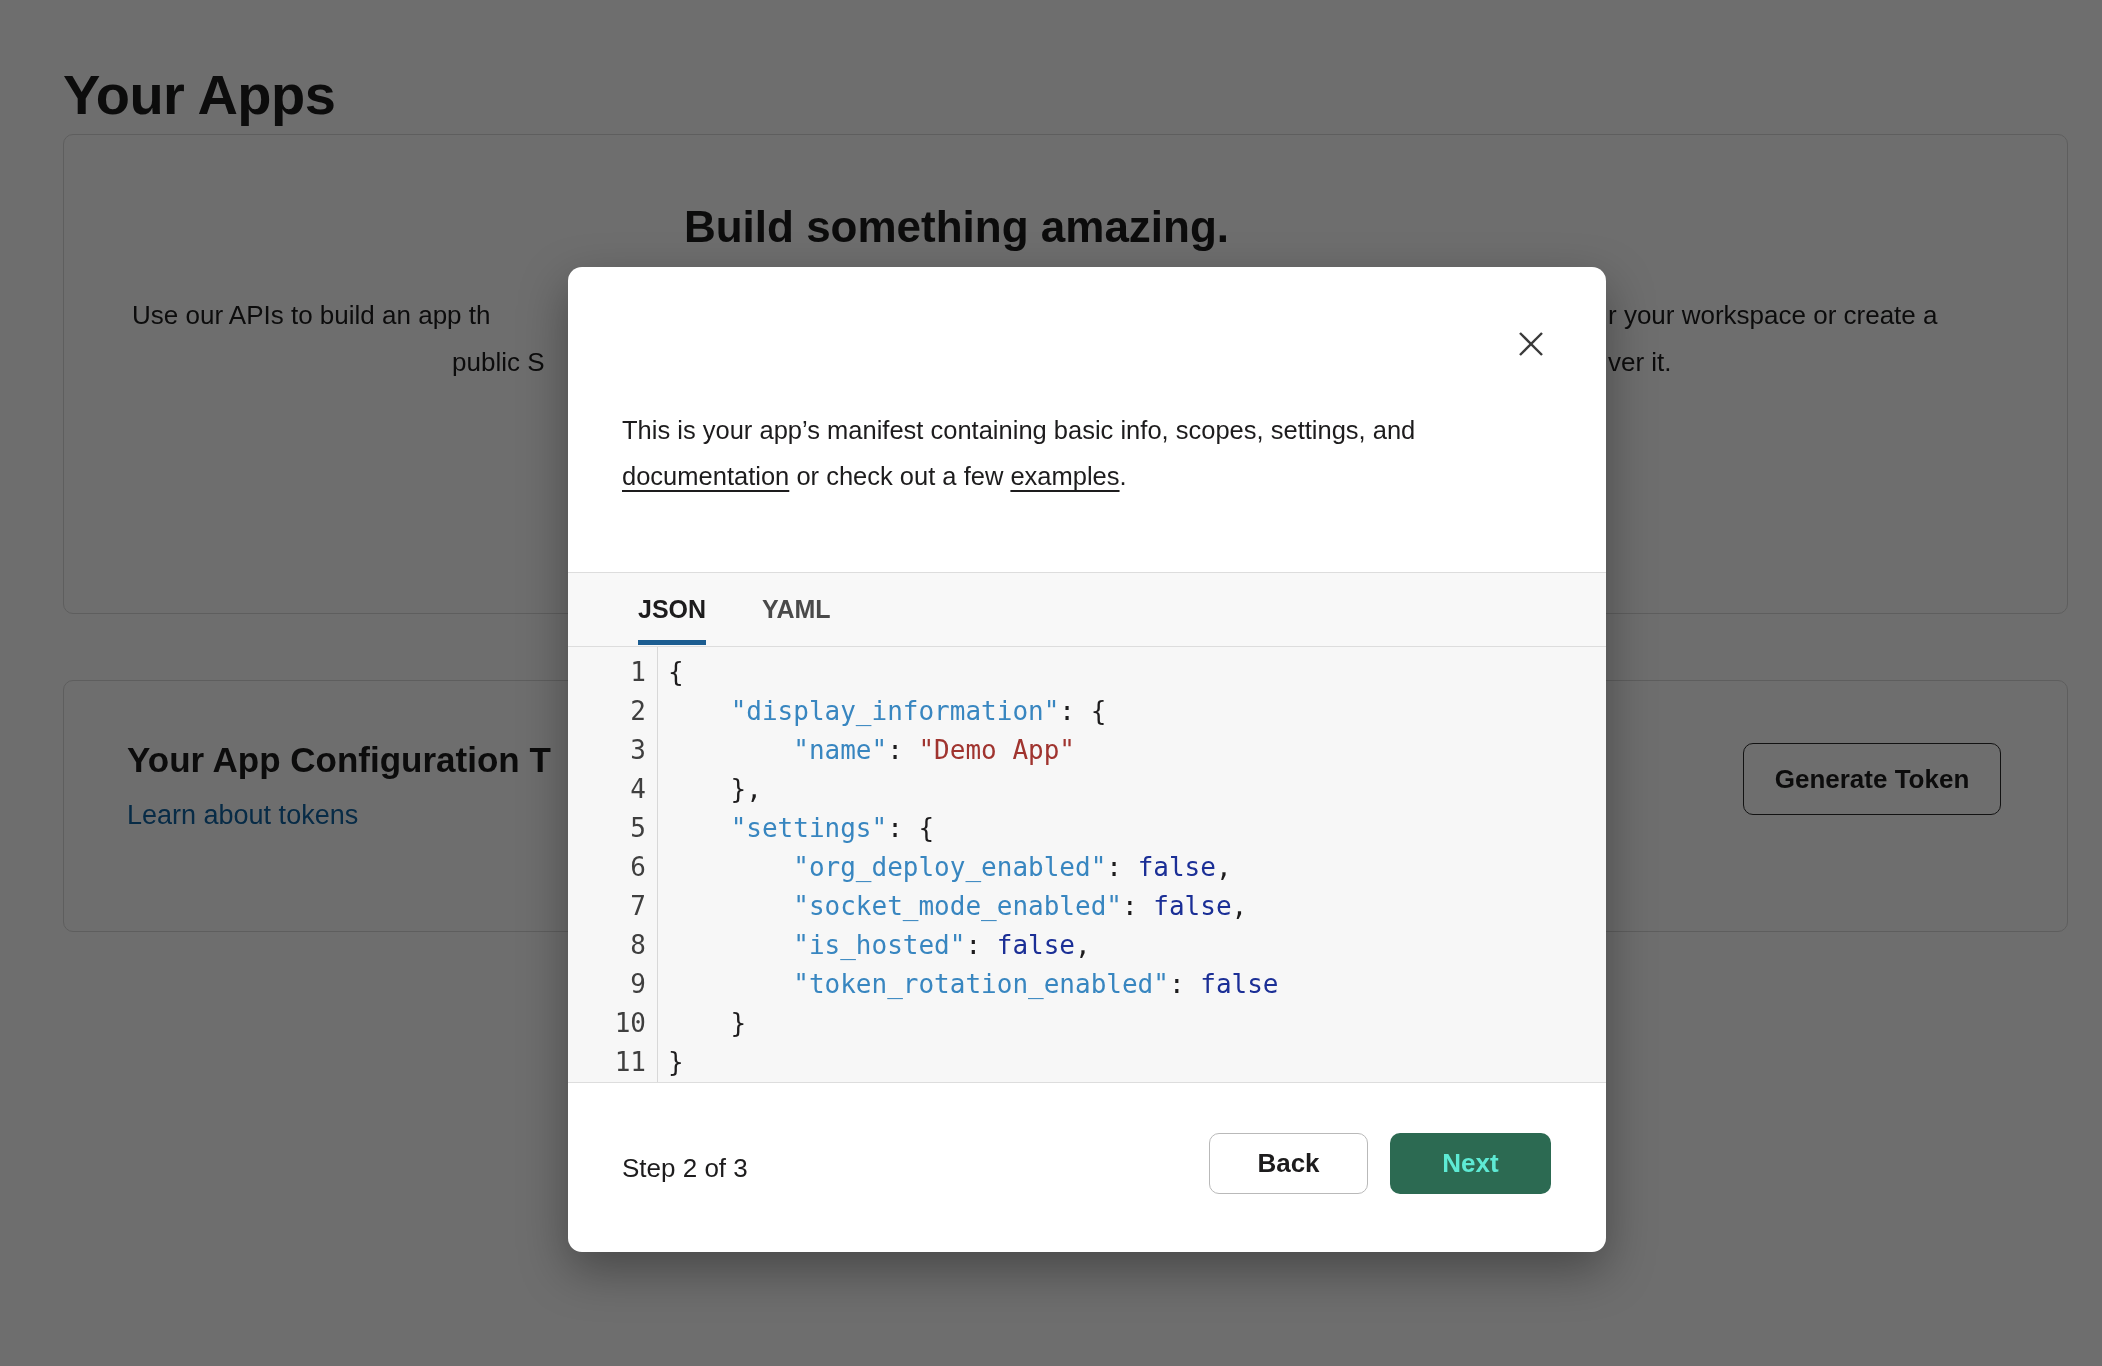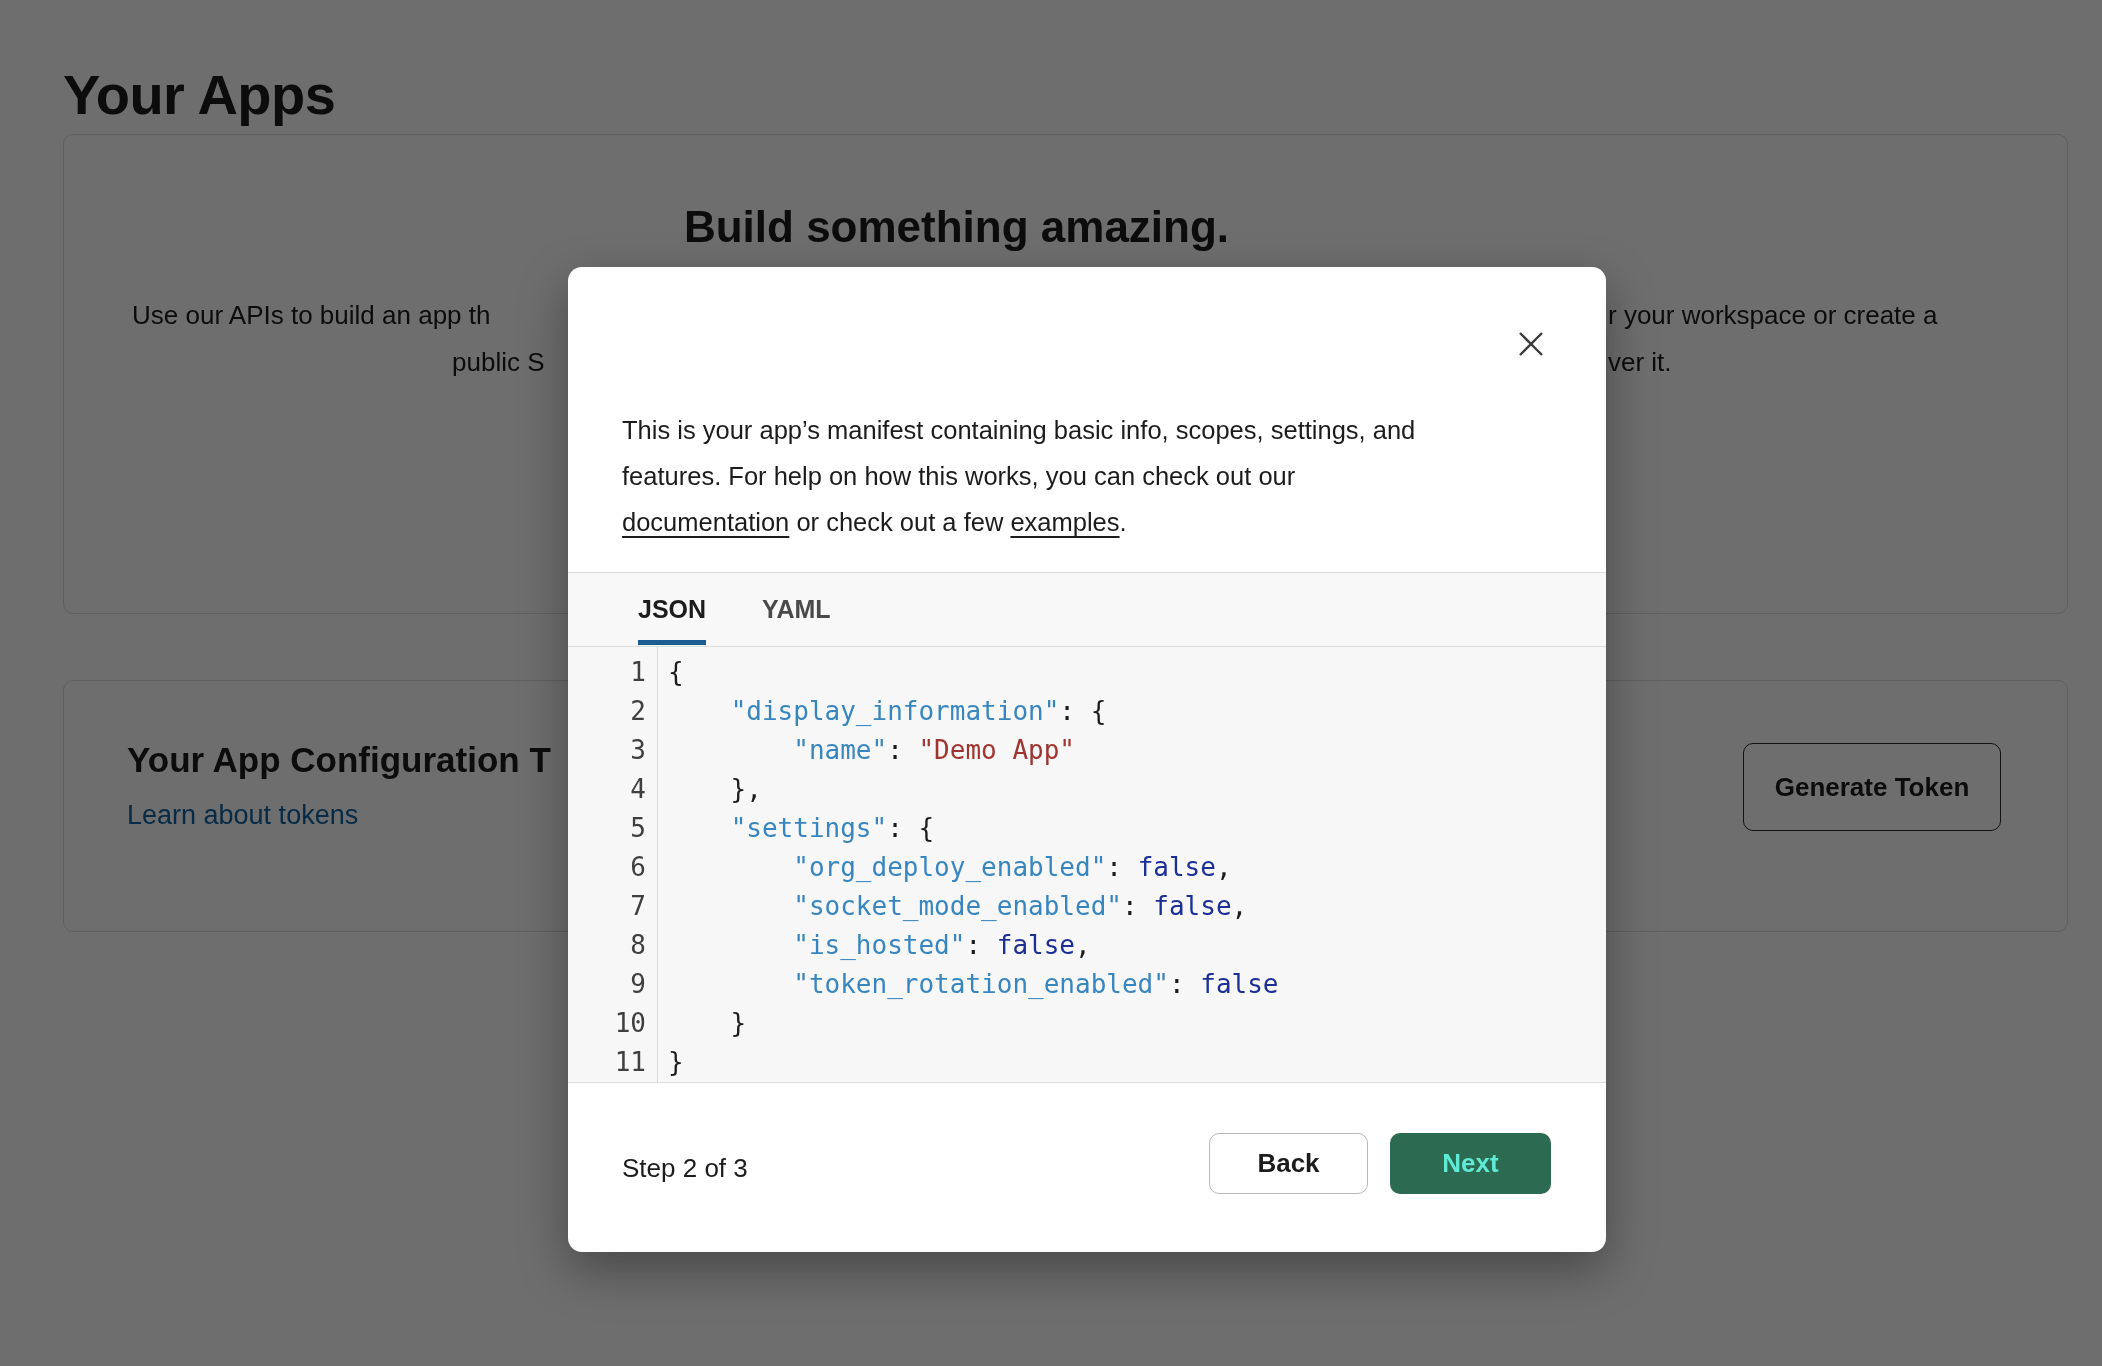--- a/index.html
+++ b/index.html
@@ -15,21 +15,21 @@
   .card-tokens{top:680px;height:252px;}
   .hero-heading{position:absolute;left:63px;top:202px;width:1787px;text-align:center;font-size:44px;font-weight:700;}
   .frag{position:absolute;font-size:26px;line-height:34px;white-space:pre;}
   .frag-l1l{left:132px;top:298px;}
   .frag-l1r{left:1608px;top:298px;}
   .frag-l2l{left:452px;top:345px;}
   .frag-l2r{left:1608px;top:345px;}
   .tokens-heading{position:absolute;left:127px;top:740px;font-size:35px;font-weight:700;white-space:pre;}
   .tokens-link{position:absolute;left:127px;top:800px;font-size:27px;color:var(--link-blue);text-decoration:none;cursor:pointer;}
   .btn-generate{
-    position:absolute;left:1743px;top:743px;width:258px;height:88px;
+    position:absolute;left:1743px;top:743px;width:258px;height:72px;
     background:#fff;border:1px solid #2b2b2b;border-radius:10px;
     font-family:inherit;font-size:26px;font-weight:700;color:#1d1c1d;cursor:pointer;
   }
   
   .overlay{position:absolute;inset:0;background:rgba(0,0,0,0.57);z-index:10;}
   
   .modal{
     position:absolute;left:568px;top:267px;width:1038px;height:985px;z-index:20;
     background:#fff;border-radius:14px;box-shadow:0 18px 48px rgba(0,0,0,0.35);
   }
@@ -95,21 +95,20 @@
 
   <button class="m-close" aria-label="Close">
     <svg width="34" height="34" viewBox="0 0 34 34">
       <line x1="6" y1="6" x2="28" y2="28" stroke="#3a3a3a" stroke-width="2.4"></line>
       <line x1="28" y1="6" x2="6" y2="28" stroke="#3a3a3a" stroke-width="2.4"></line>
     </svg>
   </button>
 
   <div class="m-para">
     <div>This is your app’s manifest containing basic info, scopes, settings, and</div>
-    <div>features. For help on how this works, you can check out our</div>
     <div><a>documentation</a><span> or check out a few </span><a>examples</a><span>.</span></div>
   </div>
 
   <div class="m-tabs">
     <span class="tab active">JSON</span>
     <span class="tab">YAML</span>
   </div>
 
   <div class="m-code">
     <div class="gutter-rule"></div>

